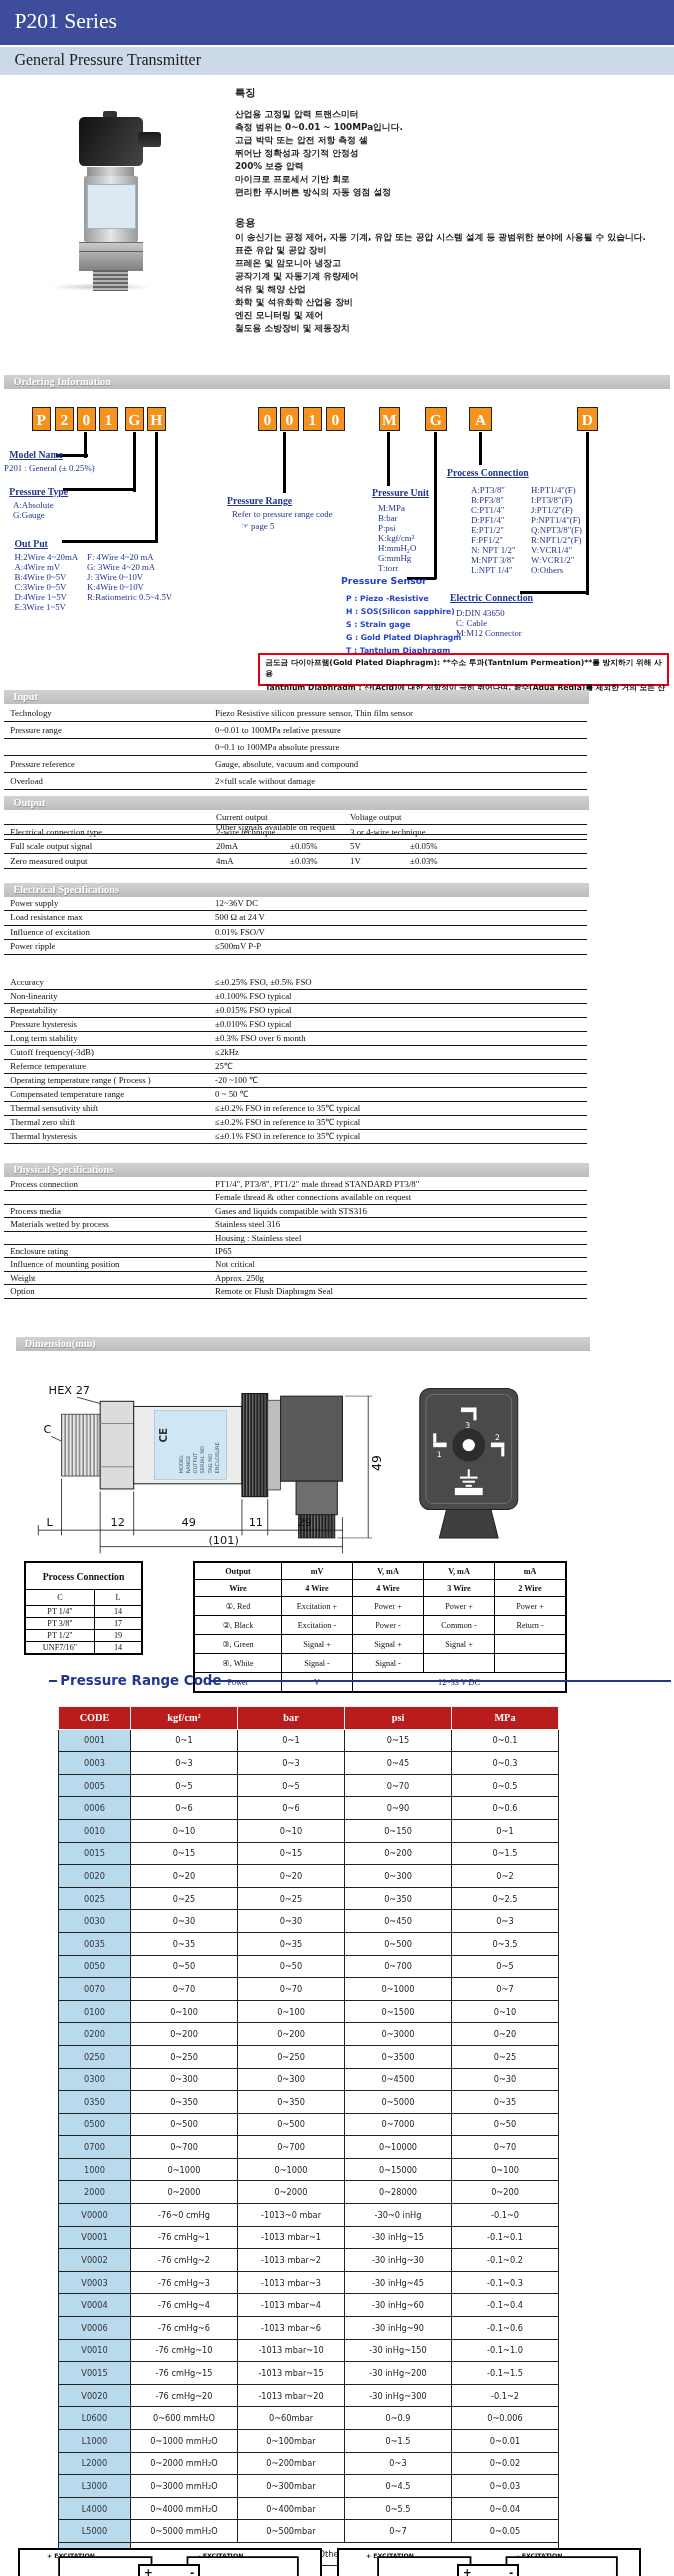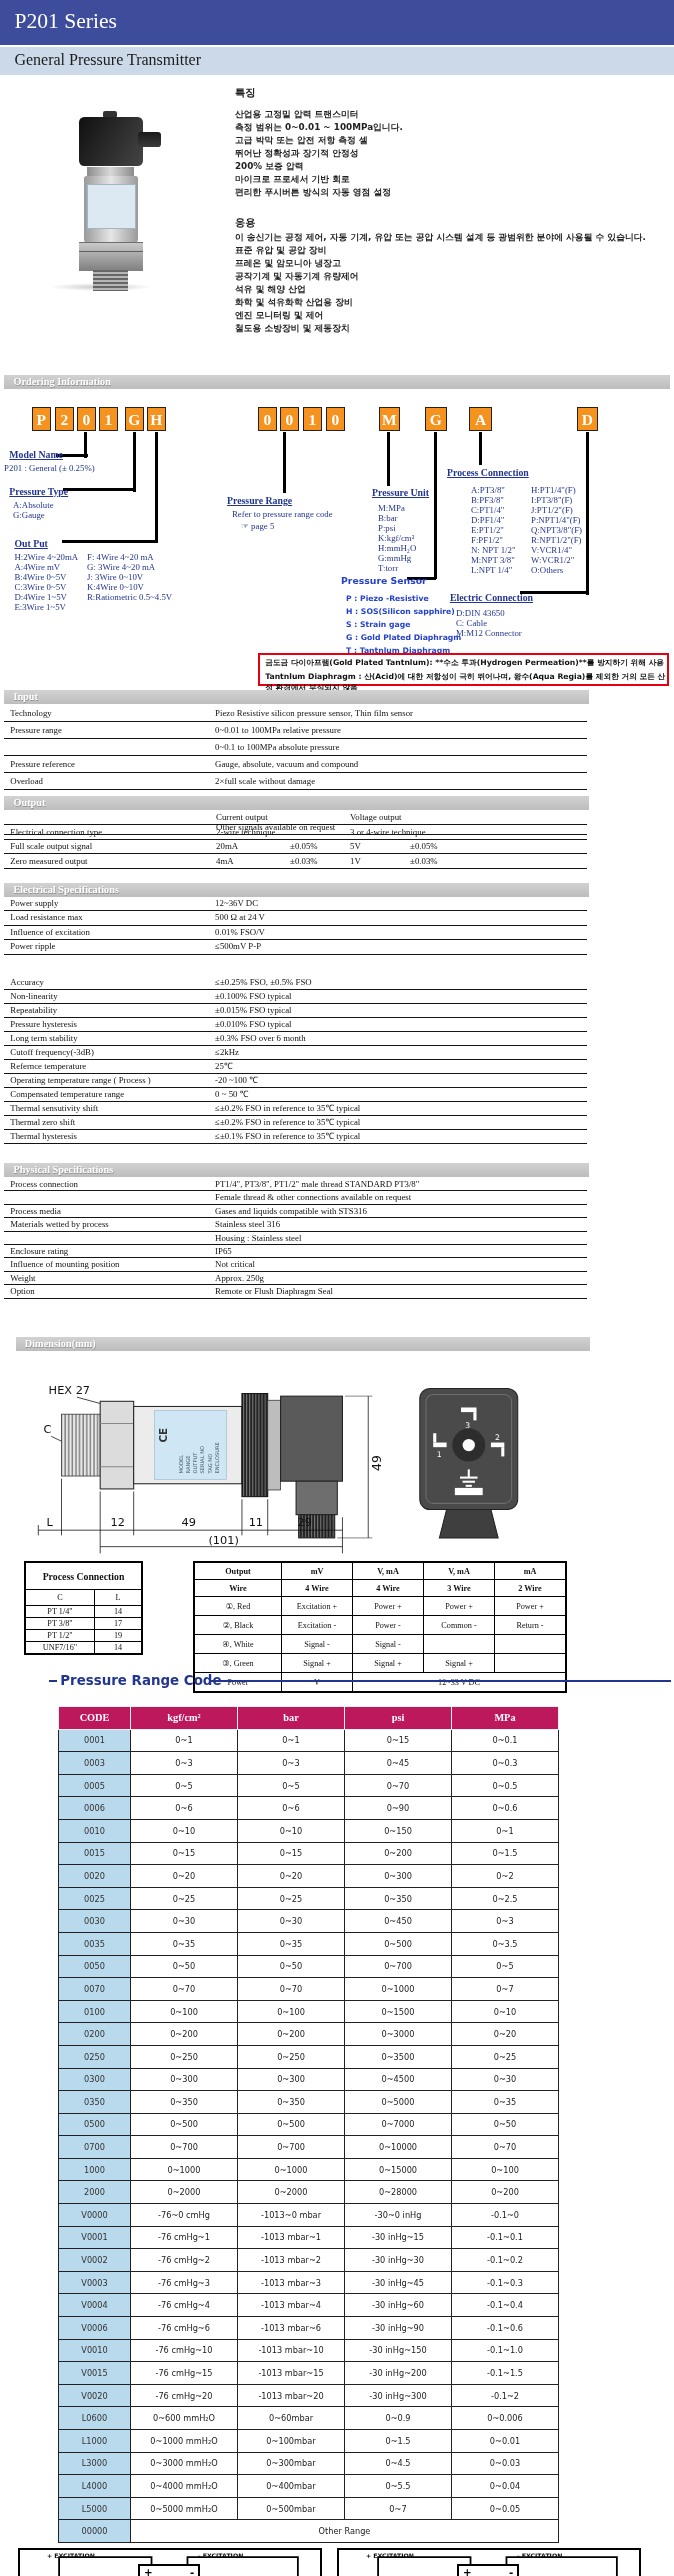--- a/index.html
+++ b/index.html
@@ -45,21 +45,21 @@
   .ptable .tt{font:700 9.8px "Liberation Serif",serif;height:24px;}
   .wtable{position:absolute;left:193px;top:1561px;border:2.1px solid #000;}
   .wtable td{border:1.5px solid #000;font:400 8.2px "Liberation Serif",serif;text-align:center;height:16px;}
   .wtable .hd td{font-weight:700;height:14px;}
   
   .rhead{position:absolute;left:49px;top:1673px;width:572px;height:17.5px;}
   .rhead .dash{position:absolute;left:0;top:6.7px;width:8.2px;height:2.6px;background:#23368f;}
   .rhead .tt{position:absolute;left:11.3px;top:0;font:700 13.4px "DejaVu Sans",sans-serif;color:#23368f;}
   .rhead .rule{position:absolute;left:160px;top:6.7px;width:462px;height:2.6px;background:#23368f;}
   .rangetbl{position:absolute;left:58px;top:1706px;border:1px solid #222;}
-  .rangetbl th{background:#be185d;color:#fff;font:700 10.3px "Liberation Serif",serif;
+  .rangetbl th{background:#b91c1c;color:#fff;font:700 10.3px "Liberation Serif",serif;
                border:1.5px solid #f2f2f2;height:19.6px;}
   .rangetbl td{border:0.8px solid #222;font:400 8.2px "DejaVu Sans",sans-serif;color:#1b1b1b;
                text-align:center;height:19.6px;}
   .rangetbl td.code{background:#b9d9ec;color:#333;}
   
   .wd{position:absolute;border:2.6px solid #000;background:#fff;box-sizing:border-box;}
   .wd .pbox{position:absolute;border:2.1px solid #000;background:#fff;box-sizing:border-box;}
   .wd .pm{position:absolute;top:0;font:700 10.3px "DejaVu Sans",sans-serif;color:#000;}
   .wd .wl{position:absolute;font:700 6.2px "DejaVu Sans",sans-serif;color:#111;}
   .wd svg{position:absolute;left:0;top:0;}
@@ -226,21 +226,21 @@
     </div>
 
   <div class="bluehead" style="left:450px;top:592px;">Electric Connection</div>
   <div class="abs olist" style="left:456px;top:608px;line-height:13.4px;">
       <div>D:DIN 43650</div>
       <div>C: Cable</div>
       <div>M:M12 Connector</div>
     </div>
 
   <div class="abs notebox">
-    <div>금도금 다이아프램(Gold Plated Tantnlum): **수소 투과(Hydrogen Permeation)**를 방지하기 위해 사용</div>
+    <div>금도금 다이아프램(Gold Plated Diaphragm): **수소 투과(Tantnlum Permeation)**를 방지하기 위해 사용</div>
     <div>Tantnlum Diaphragm : 산(Acid)에 대한 저항성이 극히 뛰어나며, 왕수(Aqua Regia)를 제외한 거의 모든 산성 환경에서 부식되지 않음</div>
   </div>
 
   <div class="abs secbar" style="top:690px;">Input</div>
   <div class="spect" style="top:705px;">
       <div class="srow" style="height: 16px;">
         <span class="lab" style="line-height: 16px;">Technology</span>
         <span class="val" style="line-height: 16px;">Piezo Resistive silicon pressure sensor, Thin film sensor</span>
       </div>
       <div class="srow" style="height: 16px;">
@@ -540,34 +540,34 @@
             <td>Power +</td>
           </tr>
           <tr>
             <td>②, Black</td>
             <td>Excitation -</td>
             <td>Power -</td>
             <td>Common -</td>
             <td>Return -</td>
           </tr>
           <tr>
+            <td>③, Green</td>
+            <td>Signal +</td>
+            <td>Signal +</td>
+            <td>Signal +</td>
+            <td></td>
+          </tr>
+          <tr>
             <td>④, White</td>
             <td>Signal -</td>
             <td>Signal -</td>
             <td></td>
             <td></td>
           </tr>
           <tr>
-            <td>③, Green</td>
-            <td>Signal +</td>
-            <td>Signal +</td>
-            <td>Signal +</td>
-            <td></td>
-          </tr>
-          <tr>
             <td>Power</td>
             <td>V</td>
             <td colspan="3">12~33 V DC</td>
           </tr>
         </tbody>
       </table>
     </div>
 
   <div class="rhead">
     <div class="dash"></div>
@@ -800,20 +800,27 @@
             <td>0~60mbar</td>
             <td>0~0.9</td>
             <td>0~0.006</td>
           </tr>
           <tr>
             <td class="code">L1000</td>
             <td>0~1000 mmH₂O</td>
             <td>0~100mbar</td>
             <td>0~1.5</td>
             <td>0~0.01</td>
+          </tr>
+          <tr>
+            <td class="code">L2000</td>
+            <td>0~2000 mmH₂O</td>
+            <td>0~200mbar</td>
+            <td>0~3</td>
+            <td>0~0.02</td>
           </tr>
           <tr>
             <td class="code">L3000</td>
             <td>0~3000 mmH₂O</td>
             <td>0~300mbar</td>
             <td>0~4.5</td>
             <td>0~0.03</td>
           </tr>
           <tr>
             <td class="code">L4000</td>

